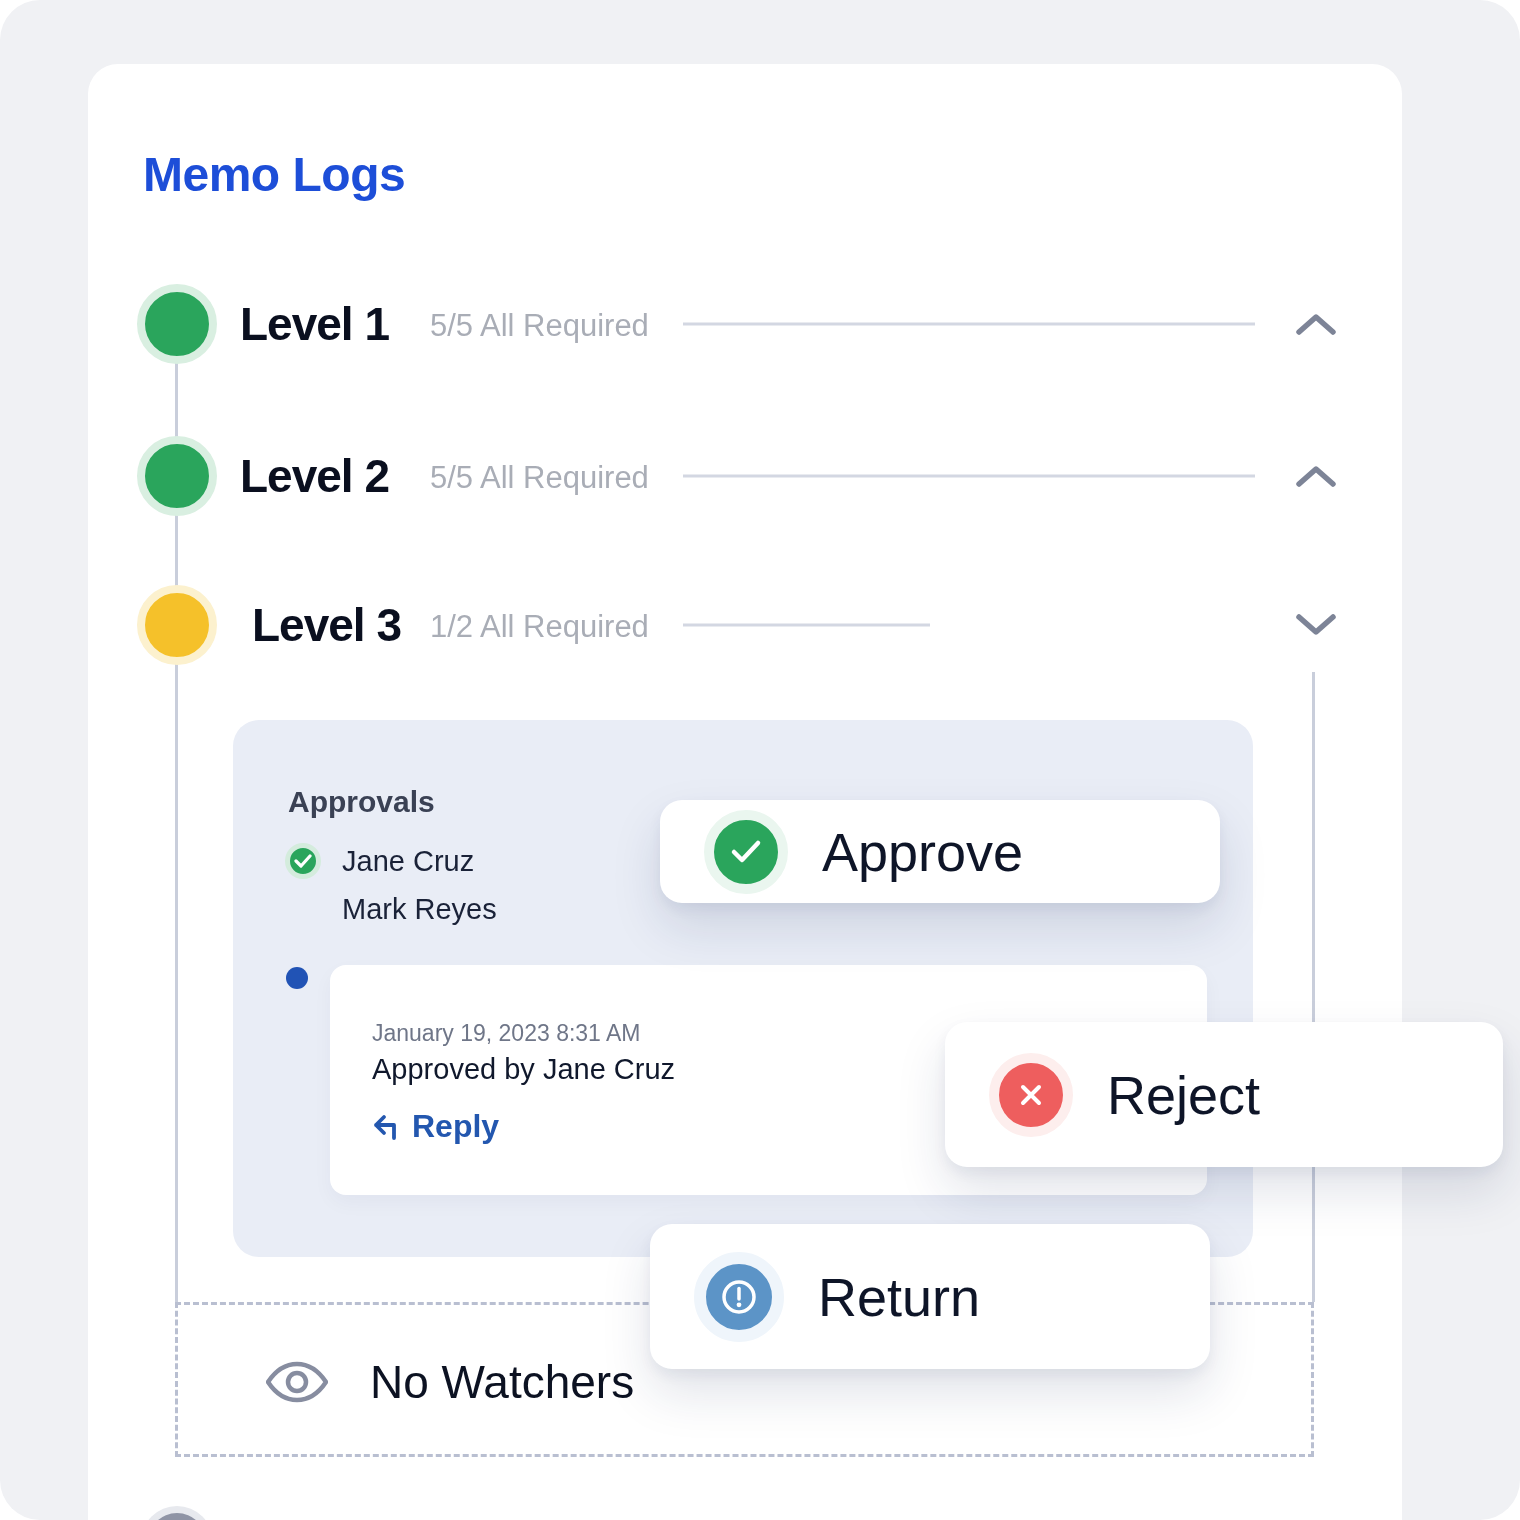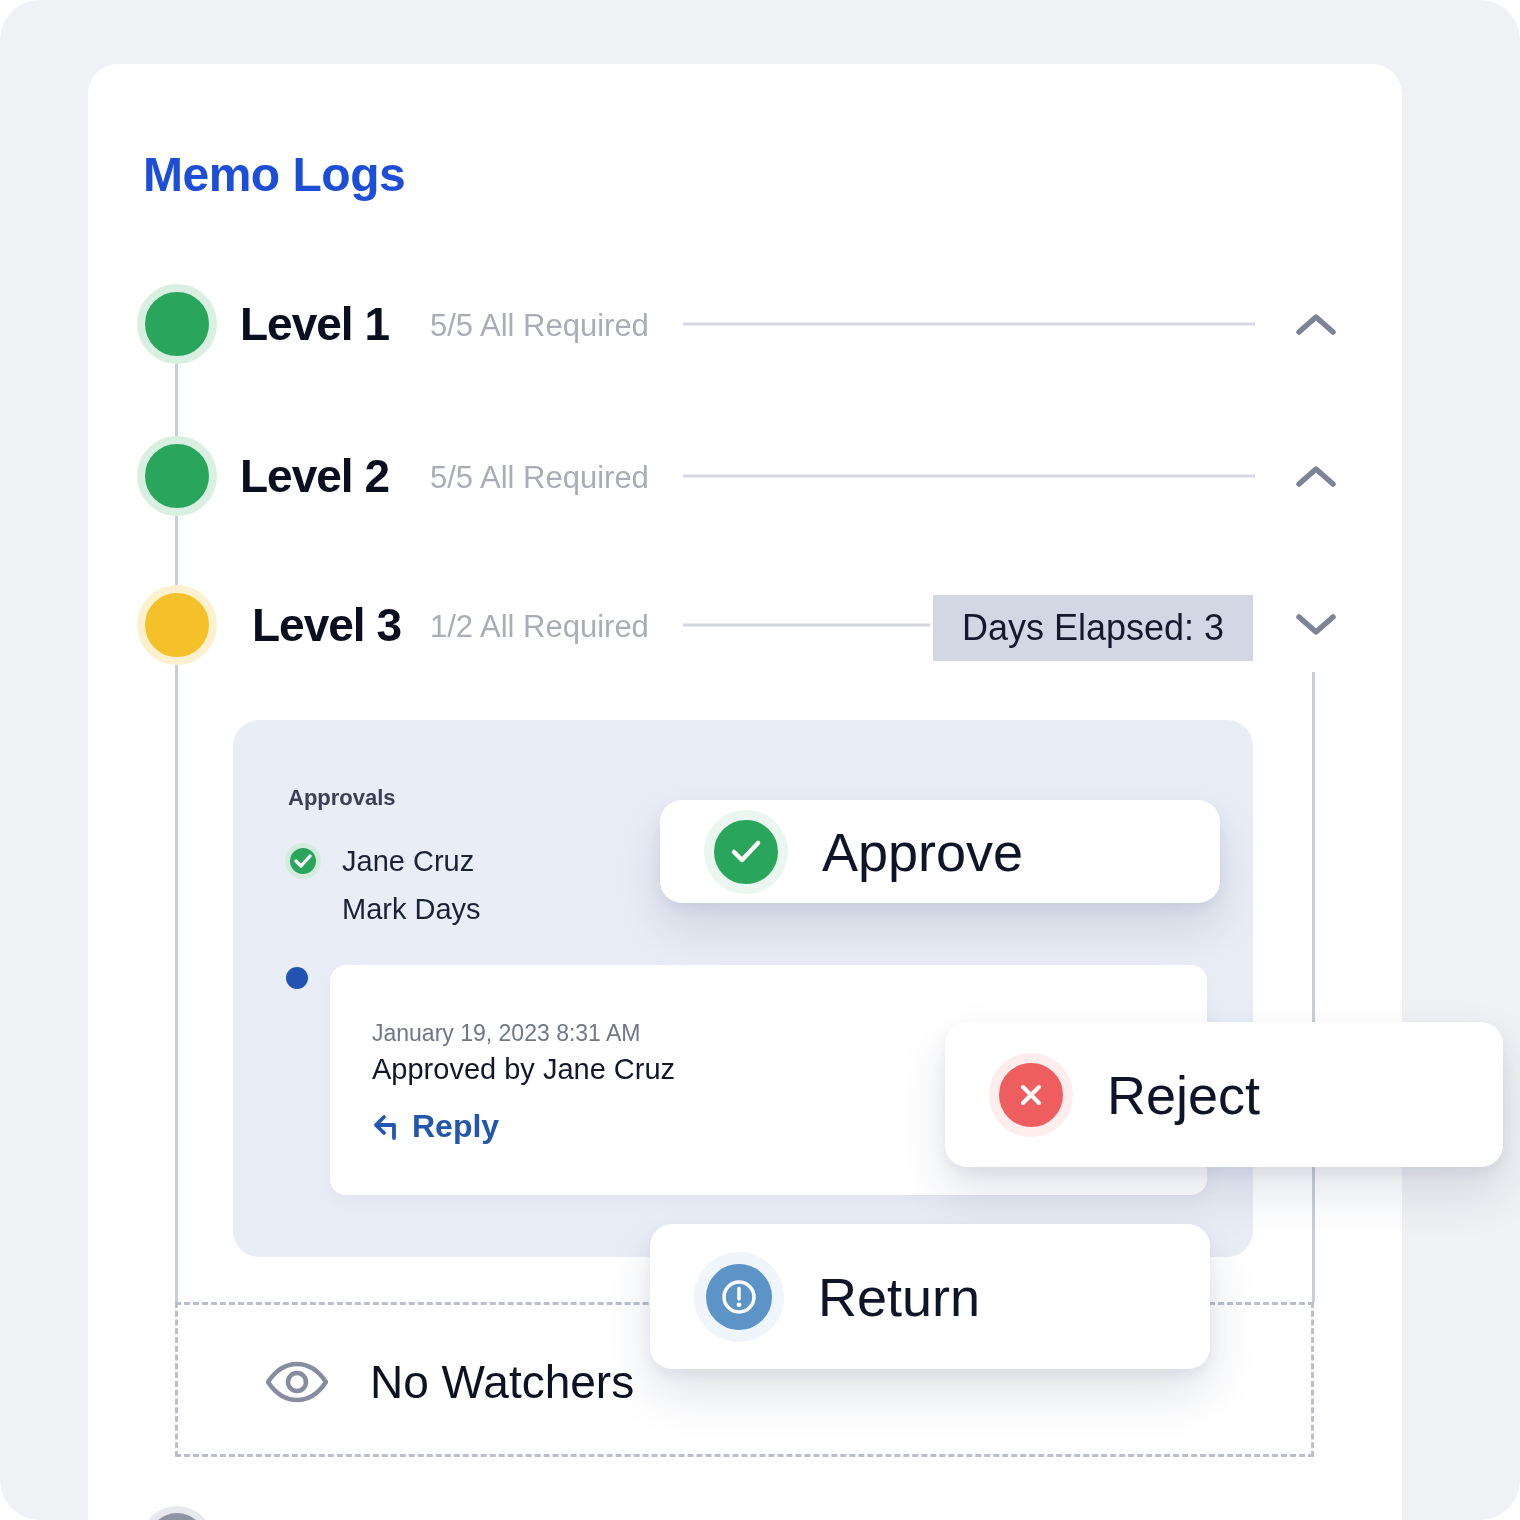--- a/index.html
+++ b/index.html
@@ -55,21 +55,21 @@
     display:flex; align-items:center; justify-content:center; white-space:nowrap;
   }
 
   
   .panel {
     position:absolute; left:145px; top:656px; width:1020px; height:537px;
     background:#e9edf6; border-radius:26px;
   }
   .approvals-title {
     position:absolute; left:200px; top:721px;
-    font-size:22px; font-weight:600; color:#3a4154;
+    font-size:30px; font-weight:600; color:#3a4154;
   }
   .check-dot {
     position:absolute; left:197px; top:779px; width:36px; height:36px; border-radius:50%;
     background:#2aa55c; border:5px solid #d4ecdd;
     display:flex; align-items:center; justify-content:center;
   }
   .approver-name {
     position:absolute; left:254px; font-size:29px; color:#1a2238; white-space:nowrap;
   }
   .bullet {
@@ -156,37 +156,36 @@
     <button class="chev" style="top:412px;">
       <svg width="44" height="32" viewBox="0 0 44 32">
         <polyline points="5,24 22,9 39,24" fill="none" stroke="#7d8497" stroke-width="5.5" stroke-linecap="round" stroke-linejoin="round"></polyline>
       </svg>
     </button>
 
     <span class="dot yellow" style="top:521px;"></span>
     <span class="lvl-label" style="top:561px;margin-left:12px;">Level 3</span>
     <span class="lvl-req" style="top:563px;">1/2 All Required</span>
     <span class="hline" style="top:561px; width:247px;"></span>
-    <span class="badge">Days Elapsed: 3</span>
     <button class="chev" style="top:561px;">
       <svg width="44" height="32" viewBox="0 0 44 32">
         <polyline points="5,8 22,23 39,8" fill="none" stroke="#7d8497" stroke-width="5.5" stroke-linecap="round" stroke-linejoin="round"></polyline>
       </svg>
     </button>
 
     <div class="panel"></div>
     <span class="approvals-title">Approvals</span>
 
     <span class="check-dot">
       <svg width="18" height="14" viewBox="0 0 18 14">
         <polyline points="2,7 7,12 16,2" fill="none" stroke="#ffffff" stroke-width="3.2" stroke-linecap="round" stroke-linejoin="round"></polyline>
       </svg>
     </span>
     <span class="approver-name" style="top:781px;">Jane Cruz</span>
-    <span class="approver-name" style="top:829px;">Mark Days</span>
+    <span class="approver-name" style="top:829px;">Mark Reyes</span>
 
     <span class="bullet"></span>
 
     <div class="log-card"></div>
     <span class="log-time">January 19, 2023 8:31 AM</span>
     <span class="log-message">Approved by Jane Cruz</span>
     <a class="reply-link">
       <svg width="28" height="26" viewBox="0 0 28 26">
         <path d="M12 3 L4 11 L12 19 M4 11 H22 V24" fill="none" stroke="#2357af" stroke-width="3.8" stroke-linecap="round" stroke-linejoin="round"></path>
       </svg>

